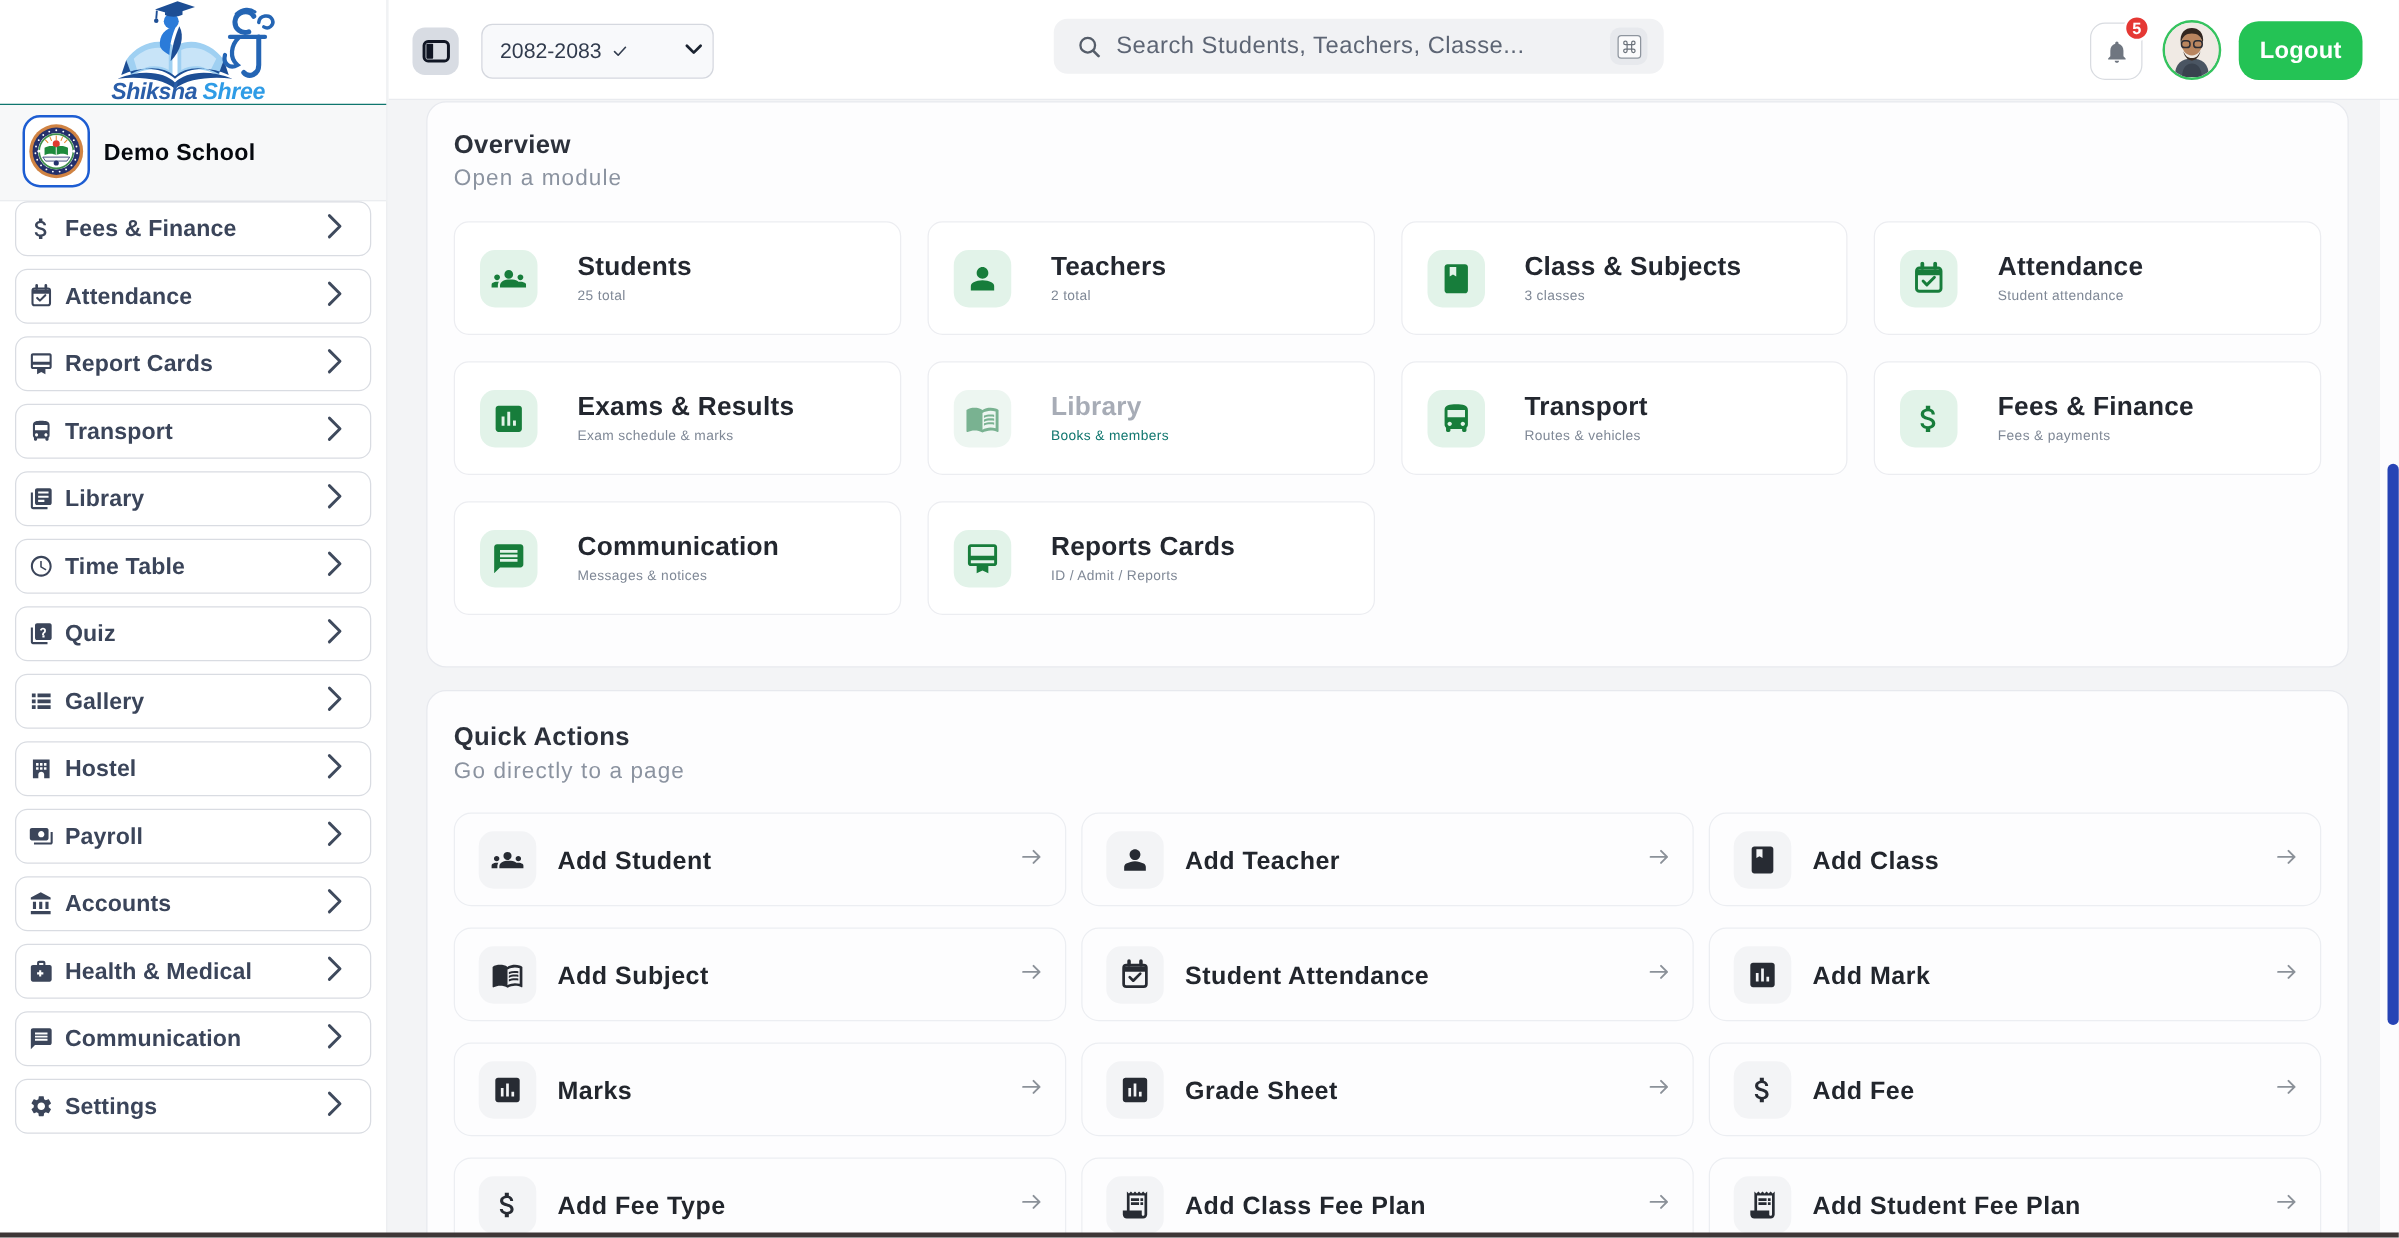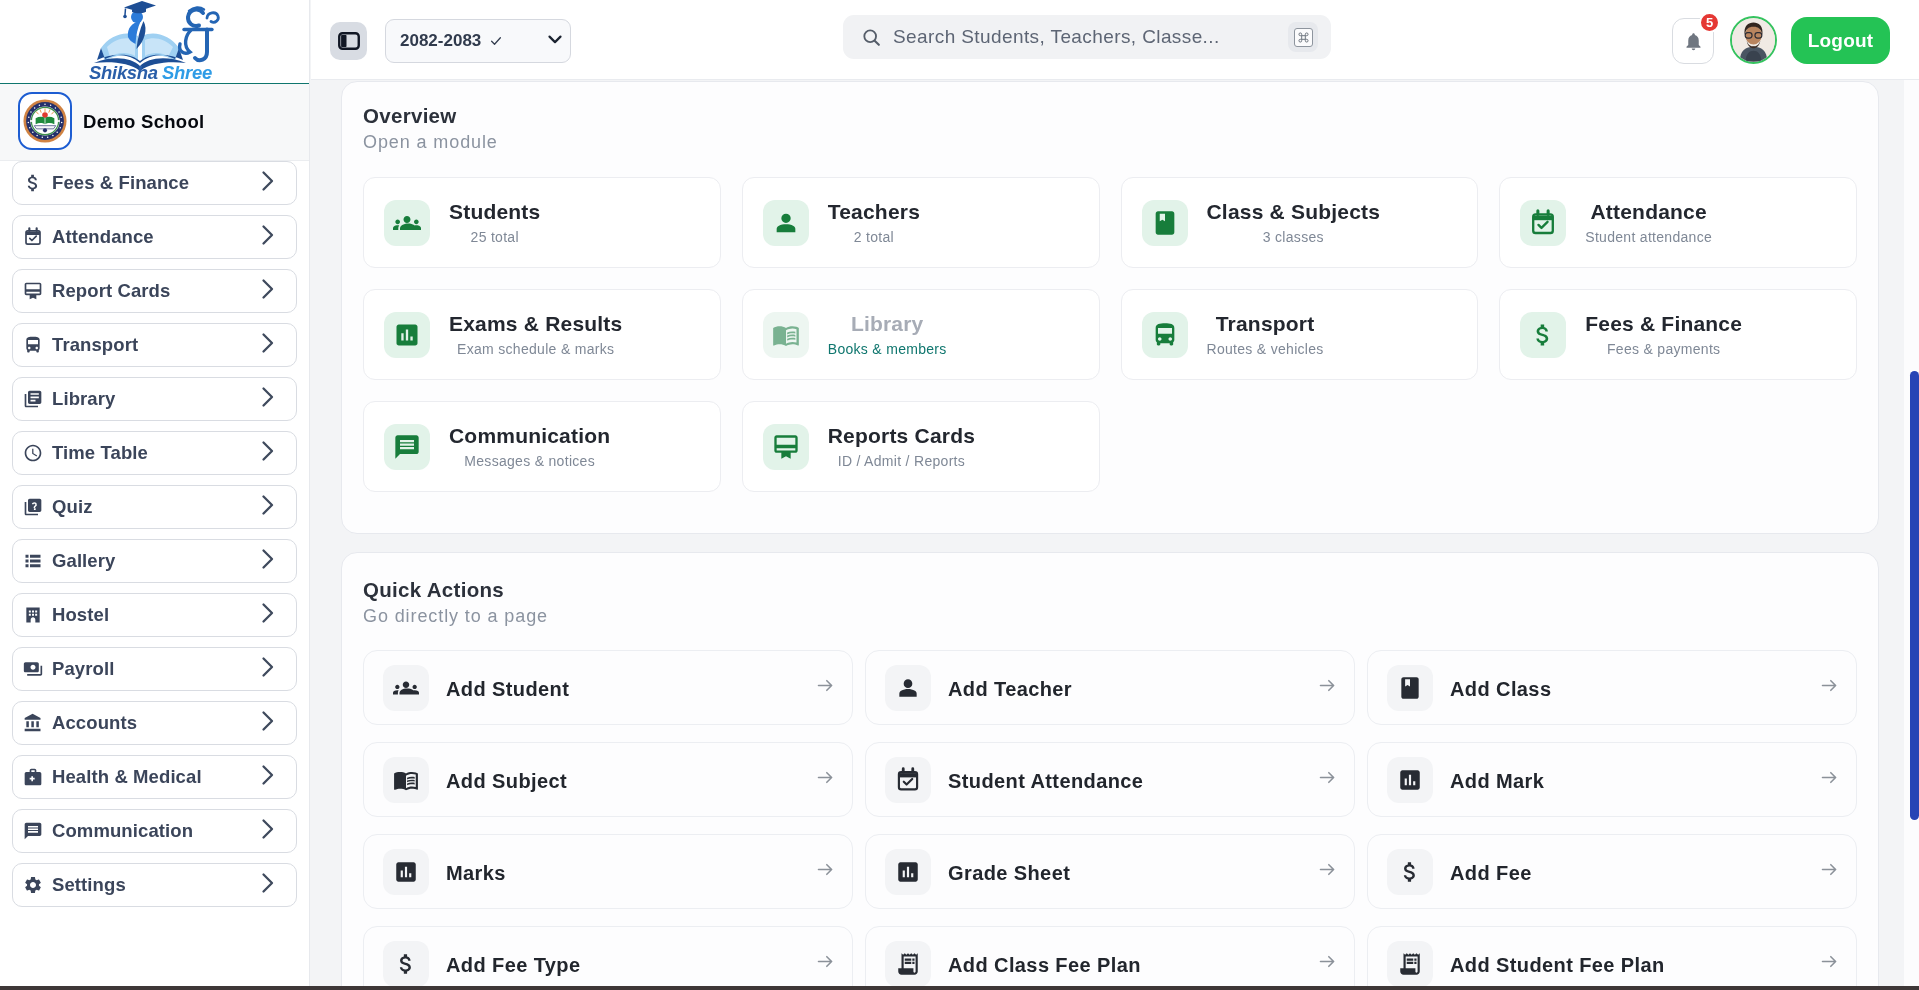--- a/index.html
+++ b/index.html
@@ -9,44 +9,44 @@
 .schoolhead { height:77px; background:#f7f8f9; border-bottom:1px solid #ebedf0; display:flex; align-items:center; padding-left:18px; }
 .badge { width:54px; height:58px; border:2px solid #1d5dd2; border-radius:14px; background:#fff; display:flex; align-items:center; justify-content:center; margin-top:-3px; }
 .schoolname { font-size:18.5px; font-weight:bold; color:#06090f; margin-left:11px; letter-spacing:.3px; }
 .nav { padding:0 12px 0 12px; }
 .nav-item { height:44px; border:1px solid #d9dce2; border-radius:10px; margin-bottom:10px; display:flex; align-items:center; padding:0 17px 0 8px; background:#fff; }
 .nav-item svg { flex:0 0 auto; } .nav-ic { width:23px; height:22px; display:flex; align-items:center; justify-content:center; flex:0 0 auto; }
 .nav-label { font-size:18.5px; font-weight:bold; color:#3b455a; margin-left:8px; letter-spacing:.1px; }
 .nav-chev { margin-left:auto; }
 .topbar { position:absolute; left:311px; top:0; width:1608px; height:80px; background:#fff; border-bottom:1px solid #e9ebef; }
 .toggle { position:absolute; left:19px; top:22px; width:37px; height:38px; background:#d8dce3; border-radius:10px; display:flex; align-items:center; justify-content:center; }
-.yearsel { position:absolute; left:74px; top:19px; width:186px; height:44px; background:#f8f9fb; border:1px solid #d5d8df; border-radius:9px; display:flex; align-items:center; padding:0 4px 0 14px;font-weight:bold; }
+.yearsel { position:absolute; left:74px; top:19px; width:186px; height:44px; background:#f8f9fb; border:1px solid #d5d8df; border-radius:9px; display:flex; align-items:center; padding:0 4px 0 14px; }
 .yearsel .txt { font-size:17px; color:#313b4d; display:flex; align-items:center; gap:8px; }
 .yearsel .chev { margin-left:auto; }
 .search { position:absolute; left:532px; top:15px; width:488px; height:44px; background:#f1f2f4; border-radius:11px; display:flex; align-items:center; padding:0 13px 0 18px; }
 .search .ph { font-size:19px; color:#5d6574; margin-left:11px; letter-spacing:.4px; }
 .kbd { margin-left:auto; width:30px; height:30px; background:#e7e9ed; border-radius:8px; display:flex; align-items:center; justify-content:center; }
 .kbd .inner { width:19px; height:19px; border:1.6px solid #8e959e; border-radius:3px; background:#fbfbfc; display:flex; align-items:center; justify-content:center; }
 .bellbtn { position:absolute; left:1361px; top:18px; width:42px; height:46px; background:#fff; border:1px solid #d9dce1; border-radius:12px; display:flex; align-items:center; justify-content:center; }
 .bellbadge { position:absolute; left:1388px; top:12px; width:21px; height:21px; background:#e53834; border:2px solid #fff; border-radius:50%; color:#fff; font-size:13px; font-weight:bold; display:flex; align-items:center; justify-content:center; z-index:3; }
 .avatar { position:absolute; left:1419px; top:16px; width:47px; height:48px; border-radius:50%; border:2.5px solid #35c35f; overflow:hidden; background:#efe9e4; }
 .logout { position:absolute; left:1480px; top:17px; width:99px; height:47px; background:#24c355; border-radius:16px; color:#fff; font-size:19px; font-weight:bold; display:flex; align-items:center; justify-content:center; letter-spacing:.2px; }
 .content { position:absolute; left:311px; top:80px; width:1608px; height:910px; background:#f3f4f6; overflow:hidden; }
 .card { background:#fdfdfe; border:1px solid #e7e9ee; border-radius:16px; margin-left:30px; width:1538px; }
 .card-ov { margin-top:1px; height:453px; padding:22px 21px; }
 .card-qa { margin-top:18px; height:482px; padding:25px 21px; } .card-qa .sub { margin-top:8px; }
 .card h2 { font-size:20.5px; font-weight:bold; color:#2c313b; letter-spacing:.3px; }
 .card .sub { font-size:18px; color:#8b93a0; margin-top:4px; letter-spacing:.9px; }
 .ovgrid { margin-top:24px; display:grid; grid-template-columns:repeat(4, 1fr); column-gap:21px; row-gap:21px; }
 .tile { height:91px; background:#fff; border:1px solid #ecedf1; border-radius:12px; display:flex; align-items:center; padding-left:20px; }
 .tbox { width:46px; height:46px; border-radius:12px; background:#e2f3e9; display:flex; align-items:center; justify-content:center; flex:0 0 auto; }
 .tile.muted .tbox { background:#edf6f1; }
-.ttext { margin-left:19px;text-align:center; }
+.ttext { margin-left:32px; }
 .ttitle { font-size:21px; font-weight:bold; color:#23272f; letter-spacing:.2px; } 
-.tsub { font-size:14px; color:#7f8896; margin-top:5px; letter-spacing:.3px; }
+.tsub { font-size:11px; color:#7f8896; margin-top:5px; letter-spacing:.3px; }
 .tile.muted .ttitle { color:#a7acb6; }
 .tile.muted .tsub { color:#0f766e; }
 .qagrid { margin-top:23px; display:grid; grid-template-columns:repeat(3, 1fr); column-gap:12px; row-gap:17px; }
 .qrow { height:75px; background:#fdfdfe; border:1px solid #eceef2; border-radius:14px; display:flex; align-items:center; padding:0 16px 0 19px; }
 .qbox { width:46px; height:46px; border-radius:12px; background:#f3f4f6; display:flex; align-items:center; justify-content:center; flex:0 0 auto; }
 .qlabel { font-size:20px; font-weight:bold; color:#22262d; margin-left:17px; letter-spacing:.4px; position:relative; top:2px; }
 .qarrow { margin-left:auto; }
 .scrollthumb { position:absolute; left:1910px; top:371px; width:9px; height:449px; background:#2744b5; border-radius:5px; z-index:9; }
 .bottombar { position:absolute; left:0; top:986px; width:1919px; height:4px; background:#3e3737; z-index:10; }
 .ic-g { color:#177d3b; }

